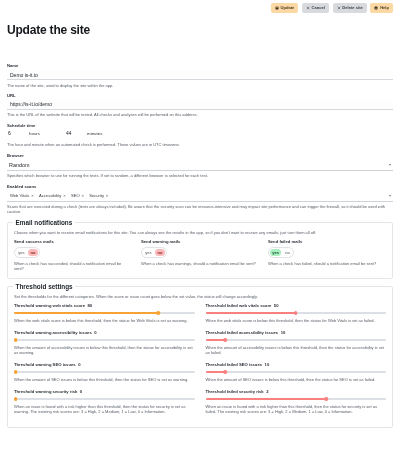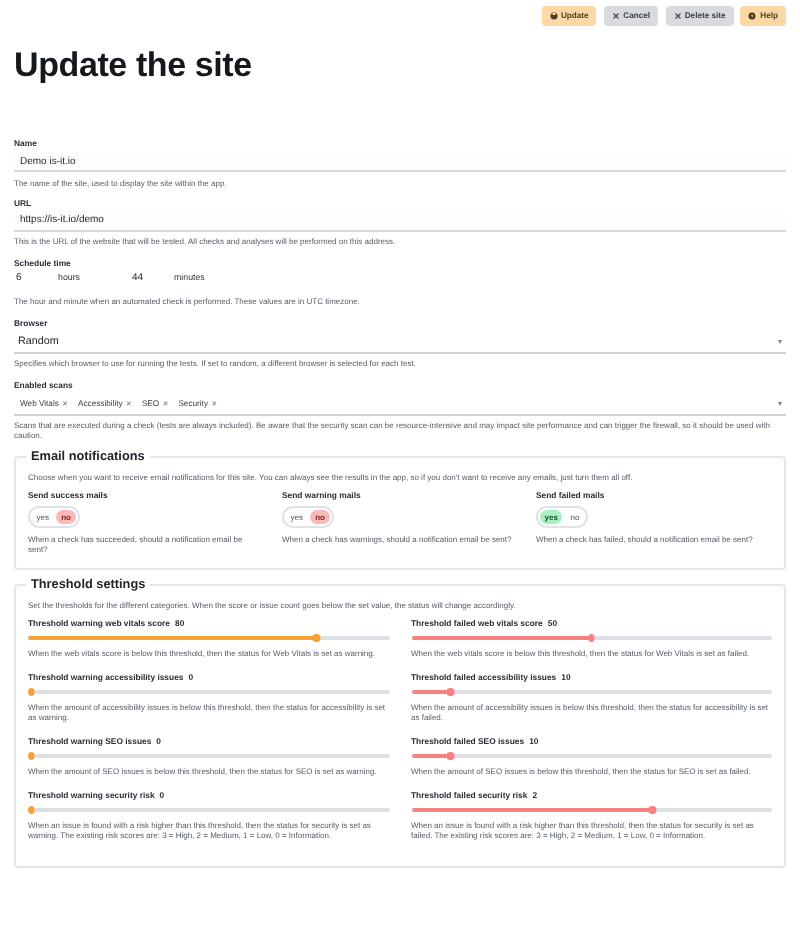--- a/index.html
+++ b/index.html
@@ -38,21 +38,21 @@
     cursor: pointer;
     white-space: nowrap;
     line-height: 1;
   }
   .btn-amber { background: #fcd9a4; color: #4a3c25; }
   .btn-gray  { background: #d8dadd; color: #3c4147; }
   .ic { width: 4px; height: 4px; flex: 0 0 auto; display:block; }
 
   
   h1.page-title {
-    font-size: 17px;
+    font-size: 12px;
     font-weight: 700;
     letter-spacing: -0.2px;
     color: #15181c;
     margin: 8px 0 26px 0;
   }
 
   
   .field { margin-bottom: 5px; }
   .flabel {
     font-size: 4.2px;

